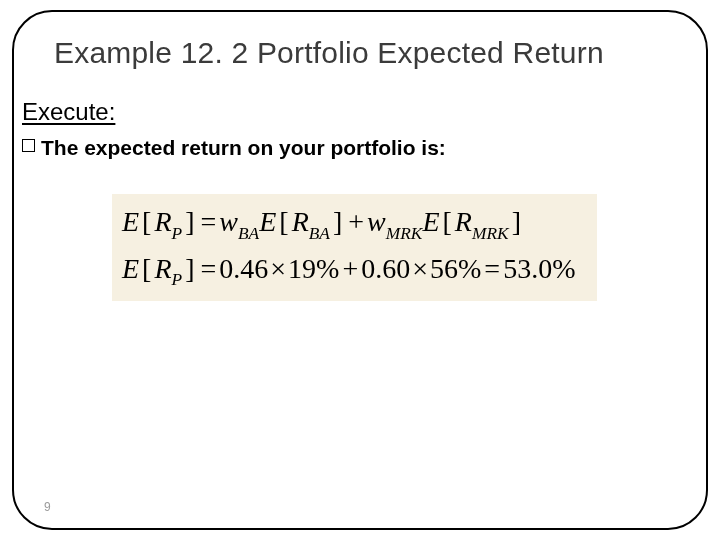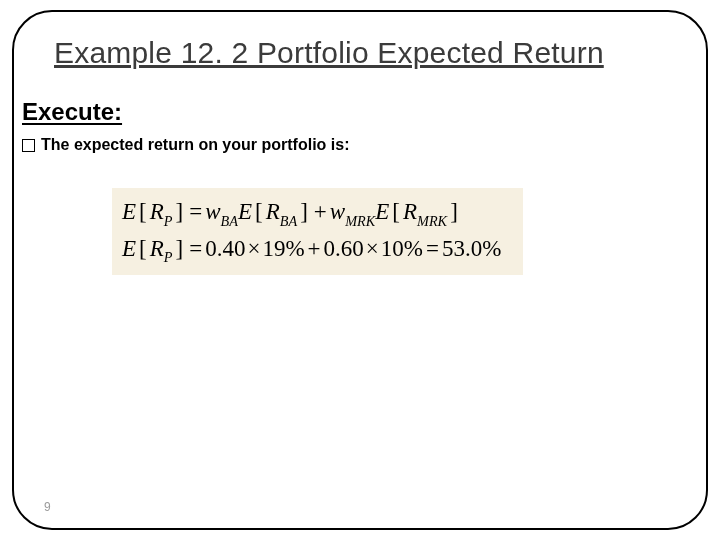--- a/index.html
+++ b/index.html
@@ -26,57 +26,56 @@
     border-radius: 40px;
     padding: 18px 18px 18px 18px;
     position: relative;
   }
   .title {
     font-size: 30px;
     font-weight: 400;
     color: #3b3b3b;
     margin: 6px 4px 28px 22px;
     letter-spacing: 0.2px;
-    text-decoration: underline;
   }
   .section-heading {
     font-size: 24px;
-    font-weight: 700;
+    font-weight: 400;
     margin: 0 0 10px -6px;
     text-decoration: underline;
     text-underline-offset: 3px;
     color: #000;
   }
   .bullet-row {
     display: flex;
     align-items: flex-start;
     margin-left: -6px;
     margin-bottom: 22px;
   }
   .bullet-box {
     width: 11px;
     height: 11px;
     border: 1.5px solid #000;
     margin-top: 3px;
     margin-right: 6px;
     flex: 0 0 auto;
   }
   .bullet-text {
-    font-size: 16px;
+    font-size: 21px;
     font-weight: 700;
     color: #000;
   }
   .formula-block {
     margin-left: 84px;
     margin-top: 12px;
     background: #f6f0e1;
     padding: 6px 22px 8px 10px;
     display: inline-block;
     font-family: "Times New Roman", Times, serif;
-    font-size: 23px;
+    font-size: 28px;
     line-height: 1.55;
     color: #000;
   }
   .formula-block .row {
     white-space: nowrap;
   }
   .it { font-style: italic; }
   sub {
     font-size: 0.62em;
     font-style: italic;
@@ -118,20 +117,20 @@
       <div class="bullet-row">
         <span class="bullet-box"></span>
         <span class="bullet-text">The expected return on your portfolio is:</span>
       </div>
 
       <div class="formula-block">
         <div class="row">
           <span class="it">E</span><span class="op">[</span><span class="it">R</span><sub>P</sub><span class="op">]</span><span class="op">=</span><span class="it">w</span><sub>BA</sub><span class="it">E</span><span class="op">[</span><span class="it">R</span><sub>BA</sub><span class="op">]</span><span class="op">+</span><span class="it">w</span><sub>MRK</sub><span class="it">E</span><span class="op">[</span><span class="it">R</span><sub>MRK</sub><span class="op">]</span>
         </div>
         <div class="row">
-          <span class="it">E</span><span class="op">[</span><span class="it">R</span><sub>P</sub><span class="op">]</span><span class="op">=</span><span>0.40</span><span class="times">×</span><span>19%</span><span class="op">+</span><span>0.60</span><span class="times">×</span><span>10%</span><span class="op">=</span><span>53.0%</span>
+          <span class="it">E</span><span class="op">[</span><span class="it">R</span><sub>P</sub><span class="op">]</span><span class="op">=</span><span>0.46</span><span class="times">×</span><span>19%</span><span class="op">+</span><span>0.60</span><span class="times">×</span><span>56%</span><span class="op">=</span><span>53.0%</span>
         </div>
       </div>
     </div>
 
     <div class="page-num">9</div>
   </div>
 </div>
 
 </body></html>

